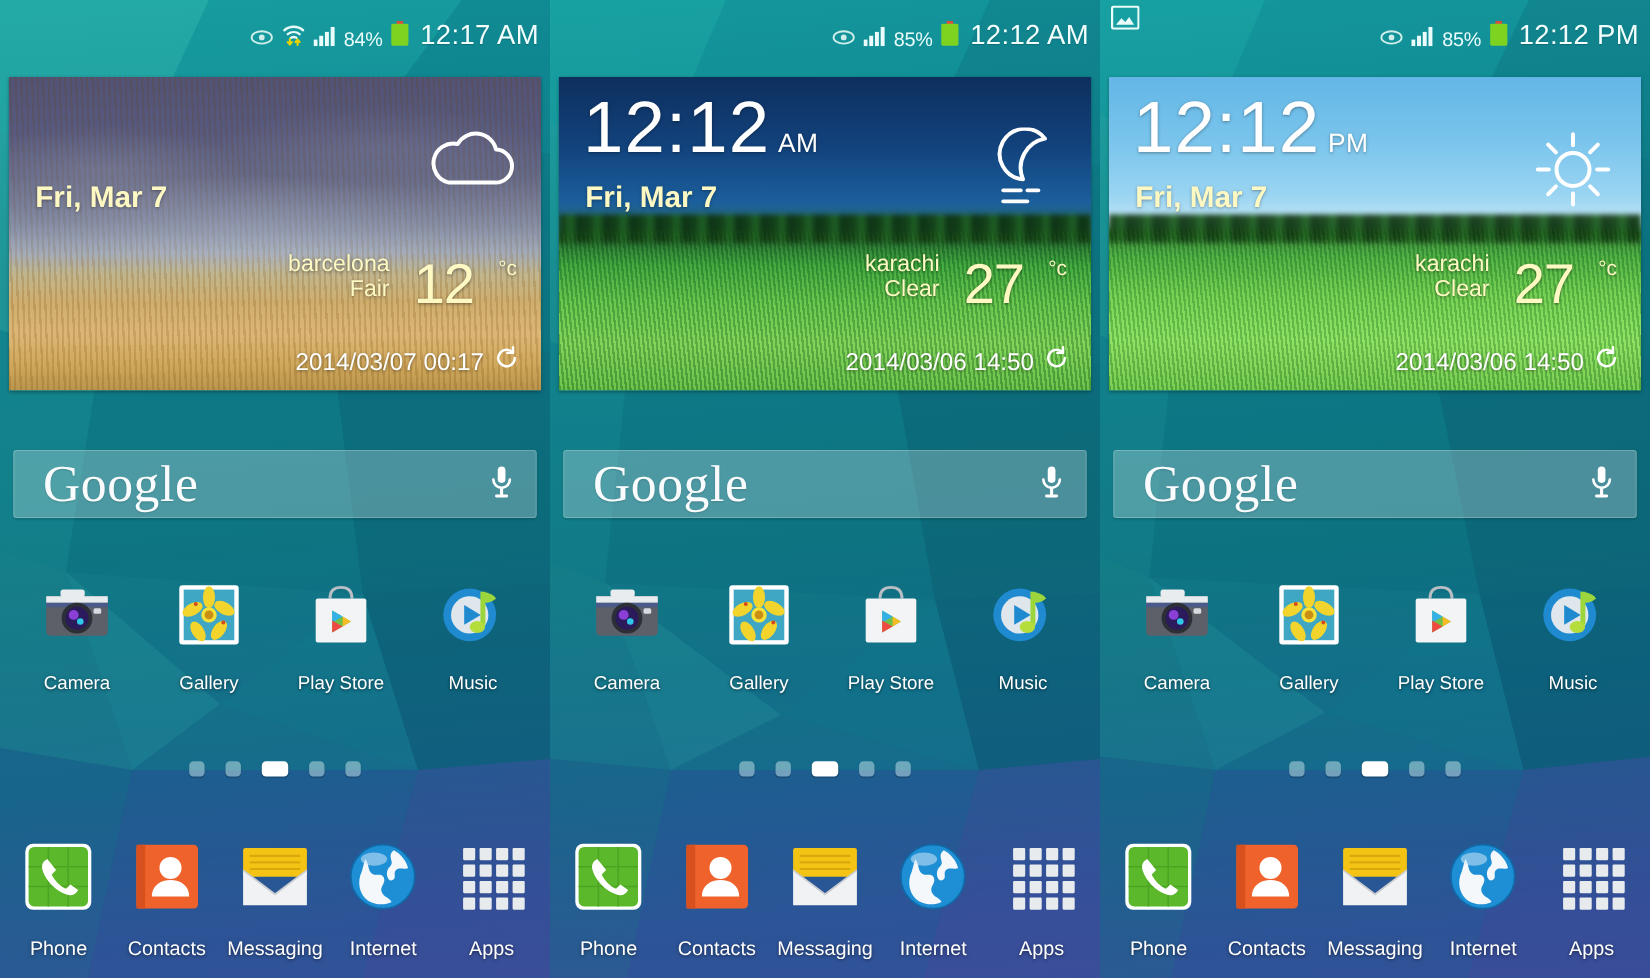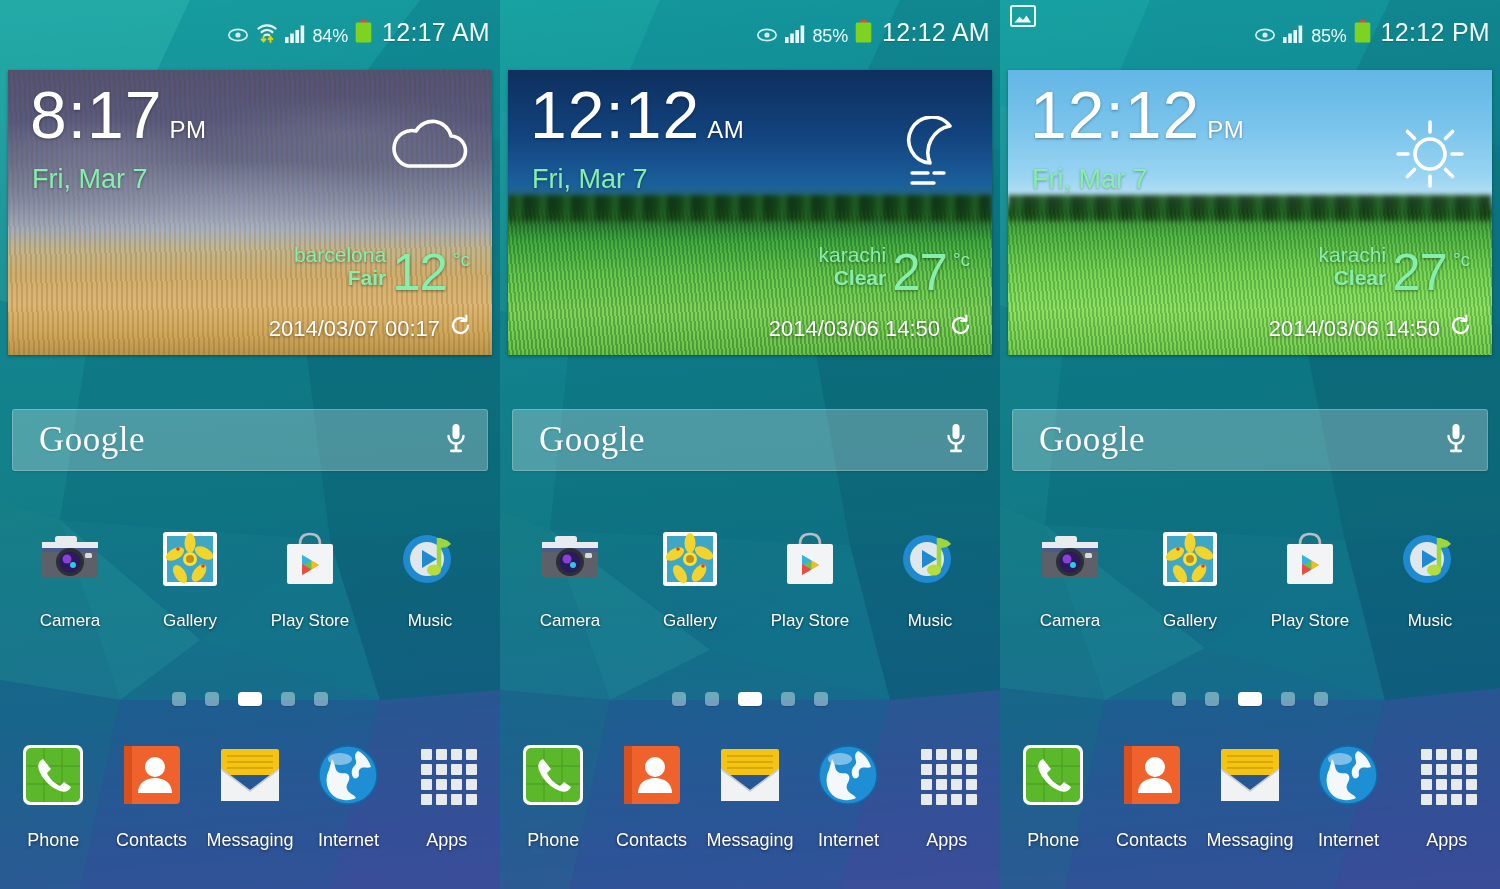--- a/index.html
+++ b/index.html
@@ -51,56 +51,56 @@
     mask-image:linear-gradient(180deg,transparent 0%,transparent 47%,rgba(0,0,0,.8) 54%,#000 100%);
     -webkit-mask-image:linear-gradient(180deg,transparent 0%,transparent 47%,rgba(0,0,0,.8) 54%,#000 100%);}
   .treeline{position:absolute;left:0;right:0;top:44%;height:9%;
     background:repeating-linear-gradient(90deg,#123d12 0 7px,#1c5a1d 7px 15px,#0e3310 15px 24px);
     filter:blur(2.5px);opacity:.92;}
 
   .w-time{position:absolute;left:22px;top:12px;color:#fff;line-height:1;white-space:nowrap;
     text-shadow:0 1px 3px rgba(0,0,0,.35);}
   .w-time .big{font-size:66px;font-weight:300;letter-spacing:1px;}
   .w-time .ampm{font-size:24px;font-weight:400;margin-left:7px;letter-spacing:.5px;}
-  .w-date{position:absolute;left:24px;top:94px;color:#86efac;font-size:27px;font-weight:400;
+  .w-date{position:absolute;left:24px;top:94px;color:#fef9c3;font-size:27px;font-weight:700;
     text-shadow:0 1px 3px rgba(0,0,0,.35);}
   .w-ico{position:absolute;right:20px;top:46px;}
-  .w-city{position:absolute;right:22px;bottom:59px;display:flex;align-items:flex-end;gap:6px;
-    color:#86efac;text-shadow:0 1px 3px rgba(0,0,0,.45);}
+  .w-city{position:absolute;right:22px;bottom:74px;display:flex;align-items:flex-end;gap:22px;
+    color:#fef9c3;text-shadow:0 1px 3px rgba(0,0,0,.45);}
   .w-citycol{text-align:right;line-height:1.12;padding-bottom:6px;}
   .w-cityname{font-size:21px;font-weight:300;}
-  .w-cond{font-size:21px;font-weight:700;text-align:right;}
+  .w-cond{font-size:21px;font-weight:400;text-align:right;}
   .w-temp{font-size:51px;font-weight:300;line-height:.9;letter-spacing:-1px;}
   .w-unit{font-size:19px;font-weight:400;align-self:flex-start;padding-top:6px;}
   .w-upd{position:absolute;right:20px;bottom:12px;display:flex;align-items:center;gap:9px;color:#fff;
     font-size:22px;font-weight:300;text-shadow:0 1px 3px rgba(0,0,0,.45);}
 
   
   .gbar{position:absolute;left:12px;top:409px;width:476px;height:62px;
     background:rgba(255,255,255,.26);border:1px solid rgba(255,255,255,.22);
     border-radius:3px;box-sizing:border-box;display:flex;align-items:center;
     justify-content:space-between;padding:0 18px 0 26px;box-shadow:0 1px 2px rgba(0,0,0,.12);}
-  .glogo{font-family:"Liberation Serif",serif;font-size:35px;color:#fff;font-weight:400;
+  .glogo{font-family:"Liberation Serif",serif;font-size:47px;color:#fff;font-weight:400;
     letter-spacing:.5px;opacity:.97;text-shadow:0 1px 2px rgba(0,0,0,.15);}
 
   
   .apps{position:absolute;left:0;right:0;top:528px;display:flex;padding:0 10px;box-sizing:border-box;}
   .app{flex:1;display:flex;flex-direction:column;align-items:center;gap:21px;}
   .app-label{color:#fff;font-size:17px;text-shadow:0 1px 3px rgba(0,0,0,.55);white-space:nowrap;}
   .ic{width:62px;height:62px;position:relative;}
 
   
   .dots{position:absolute;left:0;right:0;top:692px;display:flex;justify-content:center;gap:19px;}
   .dot{width:14px;height:14px;border-radius:4px;background:rgba(220,245,245,.45);
     box-shadow:0 1px 1px rgba(0,0,0,.18);}
   .dot.on{width:24px;background:#fff;}
 
   
   .dock{position:absolute;left:0;right:0;bottom:0;height:148px;display:flex;padding:0 4px 4px;
-    box-sizing:border-box;align-items:flex-start;}
+    box-sizing:border-box;align-items:flex-end;}
   .dock .app{padding-bottom:12px;}
   .dock .ic{width:68px;height:68px;}
   .dock .app-label{font-size:18px;}
 </style>
 </head>
 <body>
 
 <div class="screens">
 
   <div class="phone">
@@ -158,23 +158,20 @@
             <rect x="5.5" y="0" width="6" height="3" fill="#d94f3e"></rect>
             <rect x="0.7" y="2.5" width="15.6" height="20" rx="1.5" fill="#7ed321"></rect>
           </svg>
         </span>
         <span class="sb-clock">12:17 AM</span>
       </div>
     </div>
 
     <div class="widget">
       <div class="wbg bg-wheat"></div>
-      <div class="w-time">
-        <span class="big">8:17</span><span class="ampm">PM</span>
-      </div>
       <div class="w-date">Fri, Mar 7</div>
       <div class="w-ico">
         <svg width="84" height="58" viewBox="0 0 84 58">
           <path d="M20 50h42a15 15 0 0 0 1-30 19 19 0 0 0-35-5 14 14 0 0 0-8 35z" fill="none" stroke="#fff" stroke-width="3.6" stroke-linejoin="round"></path>
         </svg>
       </div>
       <div class="w-city">
         <div class="w-citycol">
           <div class="w-cityname">barcelona</div>
           <div class="w-cond">Fair</div>

